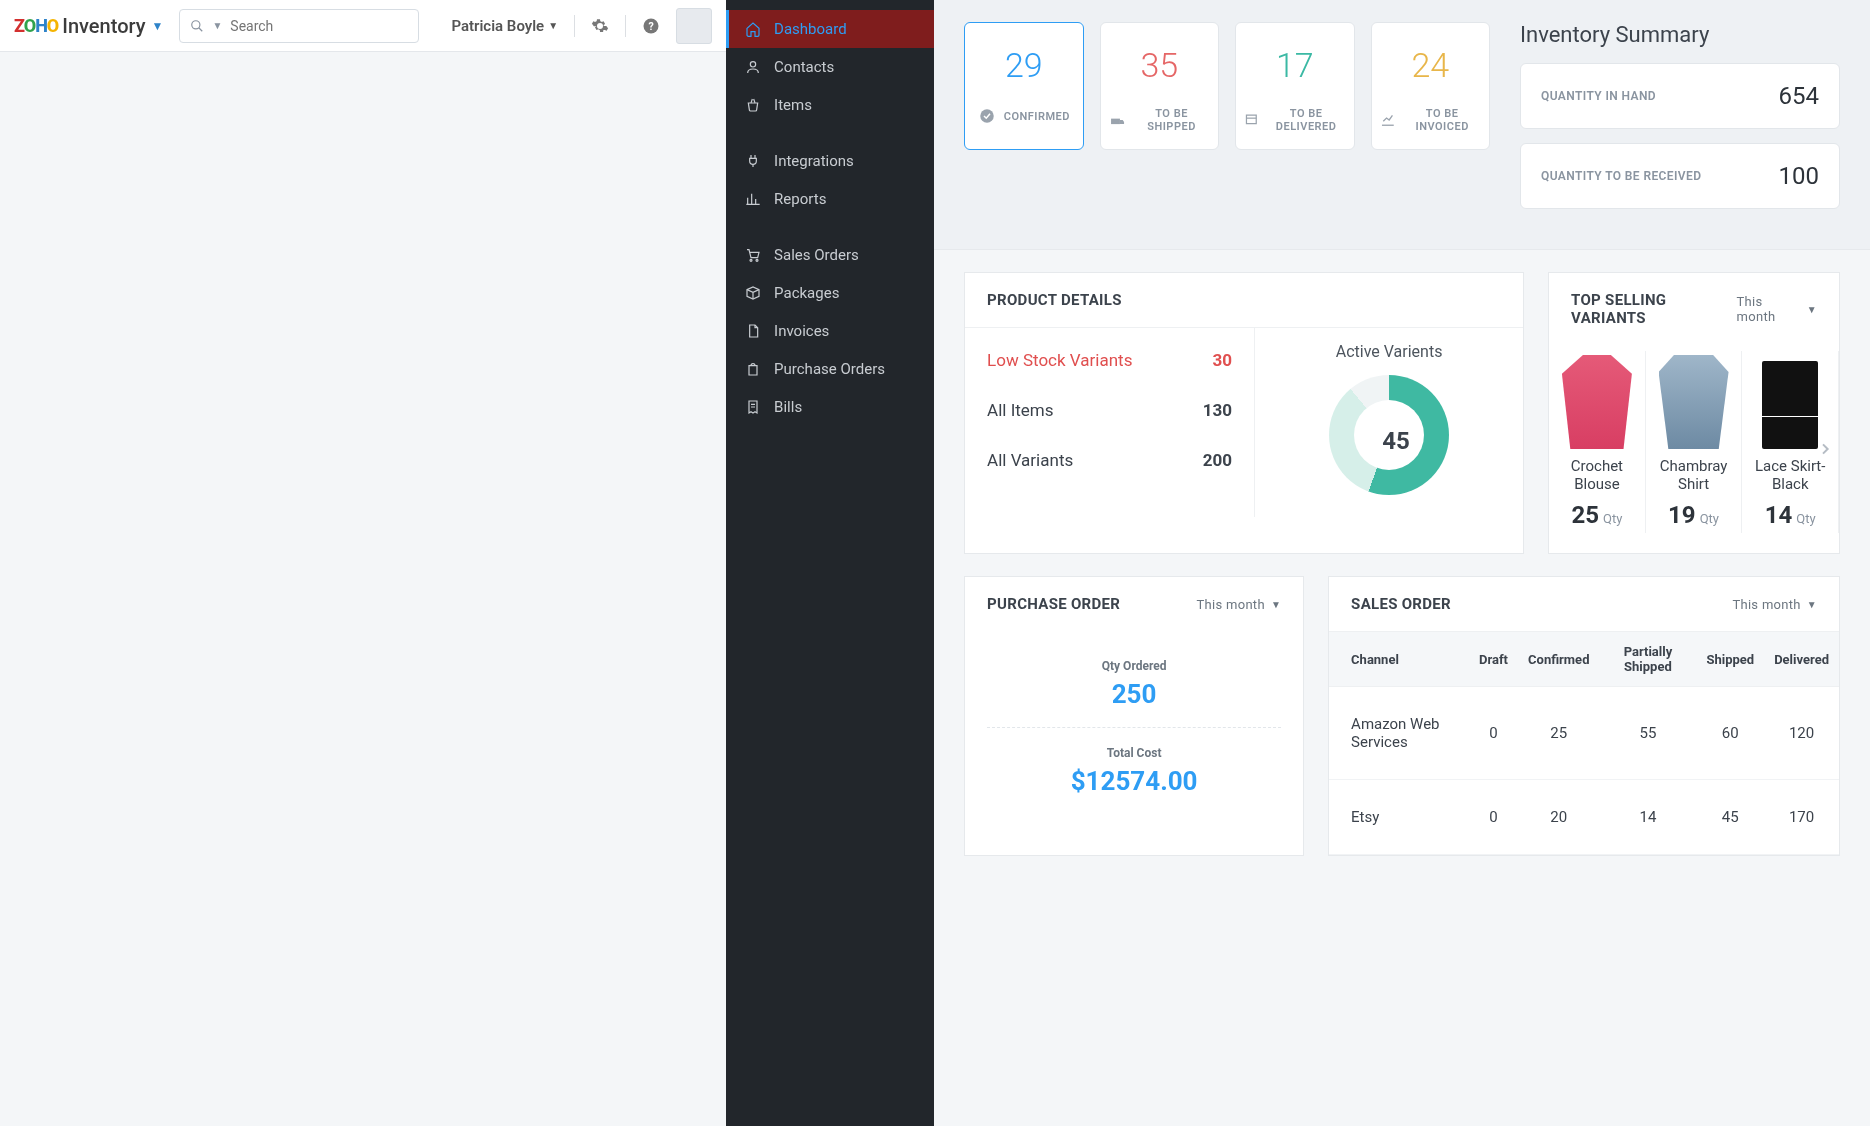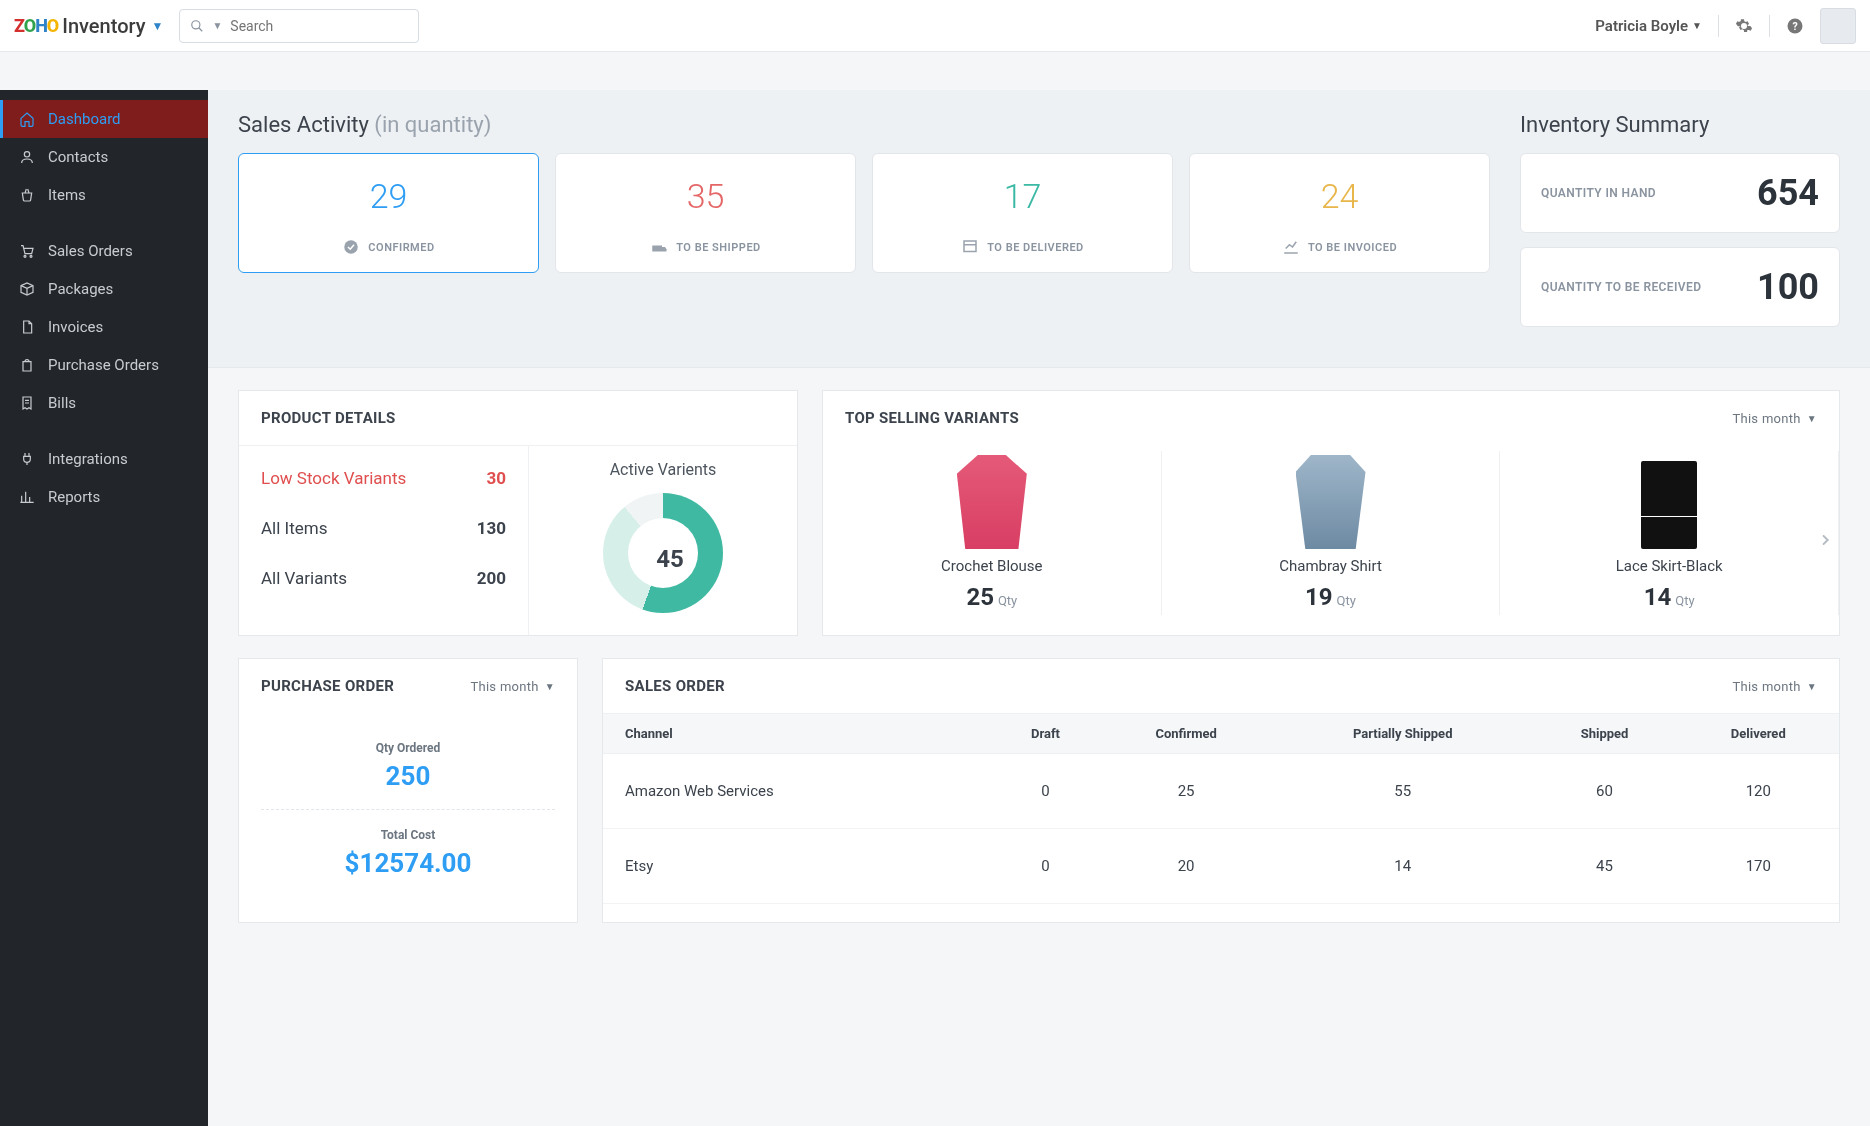--- a/index.html
+++ b/index.html
@@ -1,17 +1,17 @@
 <!DOCTYPE html>
 <html><head>
 <meta charset="utf-8">
 <style>
 * { margin:0; padding:0; box-sizing:border-box; font-family:-apple-system,BlinkMacSystemFont,"Segoe UI",Roboto,Helvetica,Arial,sans-serif; }
 body { background:#f4f6f8; color:#333; }
-.app { display:flex; flex-direction:column; height:100vh;gap:38px; }
+.app { display:flex; height:100vh; }
 
 
 .topbar { height:52px; background:#fff; border-bottom:1px solid #e4e7eb; display:flex; align-items:center; padding:0 14px; gap:16px; }
 .logo-wrap { display:flex; align-items:center; gap:4px; }
 .logo { font-weight:800; font-size:18px; letter-spacing:-1px; }
 .logo .z{color:#d3302f;} .logo .o1{color:#31a24c;} .logo .h{color:#2e83c9;} .logo .o2{color:#f5b400;}
 .app-name { font-size:20px; font-weight:500; color:#3c3c3c; }
 .app-caret { color:#2e83c9; font-size:12px; margin-left:2px; }
 .search-box { display:flex; align-items:center; border:1px solid #d7dde3; border-radius:4px; background:#fff; height:34px; width:240px; padding:0 10px; color:#8a94a0; gap:8px; }
 .search-box input { border:none; outline:none; flex:1; font-size:14px; color:#555; background:transparent; }
@@ -42,21 +42,21 @@
 .section-h { font-size:22px; color:#3c434c; font-weight:400; margin-bottom:16px; }
 .section-h .sub { color:#9aa3ad; }
 .sa-cards { display:flex; gap:16px; }
 .sa-card { flex:1; background:#fff; border:1px solid #e2e6ea; border-radius:6px; padding:22px 8px 16px; text-align:center; }
 .sa-card.active { border:1.5px solid #2e9df4; }
 .sa-num { font-size:34px; font-weight:300; }
 .sa-num.blue{color:#2e9df4;} .sa-num.red{color:#e56666;} .sa-num.teal{color:#3bb9a4;} .sa-num.gold{color:#e8b64a;}
 .sa-label { font-size:11px; letter-spacing:.5px; color:#8a94a0; margin-top:22px; display:flex; align-items:center; gap:8px; justify-content:center; font-weight:600; }
 .inv-row { background:#fff; border:1px solid #e2e6ea; border-radius:6px; padding:18px 20px; display:flex; align-items:center; justify-content:space-between; margin-bottom:14px; }
 .inv-label { font-size:12px; letter-spacing:.4px; color:#8a94a0; font-weight:600; }
-.inv-val { font-size:36px; font-weight:700; color:#2d333a; }
+.inv-val { font-size:24px; font-weight:400; color:#2d333a; }
 
 
 .panels { padding:22px 30px; display:grid; grid-template-columns: 560px 1fr; gap:24px; }
 .panel { background:#fff; border:1px solid #e6e9ec; border-radius:0; }
 .panel-h { padding:18px 22px; font-size:15px; font-weight:700; color:#3c434c; letter-spacing:.3px; display:flex; align-items:center; justify-content:space-between; }
 .panel-h .period { font-size:13px; font-weight:400; color:#6c7680; display:flex; align-items:center; gap:6px; cursor:pointer; }
 .pd-body { display:flex; border-top:1px solid #eef0f2; }
 .pd-stats { flex:0 0 290px; padding:22px; border-right:1px solid #eef0f2; }
 .pd-stat { display:flex; justify-content:space-between; margin-bottom:30px; font-size:17px; color:#3c434c; }
 .pd-stat:last-child { margin-bottom:12px; }
@@ -164,20 +164,39 @@
           <div class="nav-item">
             <span class="nav-icon">
               <svg width="16" height="16" viewBox="0 0 24 24" fill="none" stroke="currentColor" stroke-width="1.8">
                 <path d="M5 9h14l-1.5 10a2 2 0 01-2 2h-7a2 2 0 01-2-2z"></path>
                 <path d="M9 9l2-6M15 9l-2-6"></path>
               </svg>
             </span>
             <span>Items</span>
           </div>
         </div>
+      <div class="nav-group" id="nav-g3">
+          <div class="nav-item">
+            <span class="nav-icon">
+              <svg width="16" height="16" viewBox="0 0 24 24" fill="none" stroke="currentColor" stroke-width="1.8">
+                <path d="M9 3v5M15 3v5M7 8h10v4a5 5 0 01-10 0z"></path>
+                <path d="M12 17v4"></path>
+              </svg>
+            </span>
+            <span>Integrations</span>
+          </div>
+          <div class="nav-item">
+            <span class="nav-icon">
+              <svg width="16" height="16" viewBox="0 0 24 24" fill="none" stroke="currentColor" stroke-width="1.8">
+                <path d="M4 20V10M10 20V4M16 20v-8M22 20H2"></path>
+              </svg>
+            </span>
+            <span>Reports</span>
+          </div>
+        </div>
       <div class="nav-group" id="nav-g2">
           <div class="nav-item">
             <span class="nav-icon">
               <svg width="16" height="16" viewBox="0 0 24 24" fill="none" stroke="currentColor" stroke-width="1.8">
                 <circle cx="9" cy="20" r="1.5"></circle>
                 <circle cx="18" cy="20" r="1.5"></circle>
                 <path d="M3 4h3l3 12h10l2-8H7"></path>
               </svg>
             </span>
             <span>Sales Orders</span>
@@ -212,49 +231,26 @@
           <div class="nav-item">
             <span class="nav-icon">
               <svg width="16" height="16" viewBox="0 0 24 24" fill="none" stroke="currentColor" stroke-width="1.8">
                 <path d="M6 3h12v18l-3-2-3 2-3-2-3 2z"></path>
                 <path d="M9 8h6M9 12h6"></path>
               </svg>
             </span>
             <span>Bills</span>
           </div>
         </div>
-      <div class="nav-group" id="nav-g3">
-          <div class="nav-item">
-            <span class="nav-icon">
-              <svg width="16" height="16" viewBox="0 0 24 24" fill="none" stroke="currentColor" stroke-width="1.8">
-                <path d="M9 3v5M15 3v5M7 8h10v4a5 5 0 01-10 0z"></path>
-                <path d="M12 17v4"></path>
-              </svg>
-            </span>
-            <span>Integrations</span>
-          </div>
-          <div class="nav-item">
-            <span class="nav-icon">
-              <svg width="16" height="16" viewBox="0 0 24 24" fill="none" stroke="currentColor" stroke-width="1.8">
-                <path d="M4 20V10M10 20V4M16 20v-8M22 20H2"></path>
-              </svg>
-            </span>
-            <span>Reports</span>
-          </div>
-        </div>
     </div>
 
     <div class="main">
 
       <div class="band">
         <div class="band-left">
-          <div class="section-h">
-            <span>Sales Activity</span>
-            <span class="sub">(in quantity)</span>
-          </div>
           <div class="sa-cards" id="sa-cards">
               <div class="sa-card active">
                 <div class="sa-num blue">29</div>
                 <div class="sa-label">
                   <svg width="18" height="18" viewBox="0 0 24 24">
                     <circle cx="12" cy="12" r="9" fill="#9aa3ad"></circle>
                     <path d="M8 12l3 3 5-6" stroke="#fff" stroke-width="2" fill="none"></path>
                   </svg>
                   <span>CONFIRMED</span>
                 </div>

